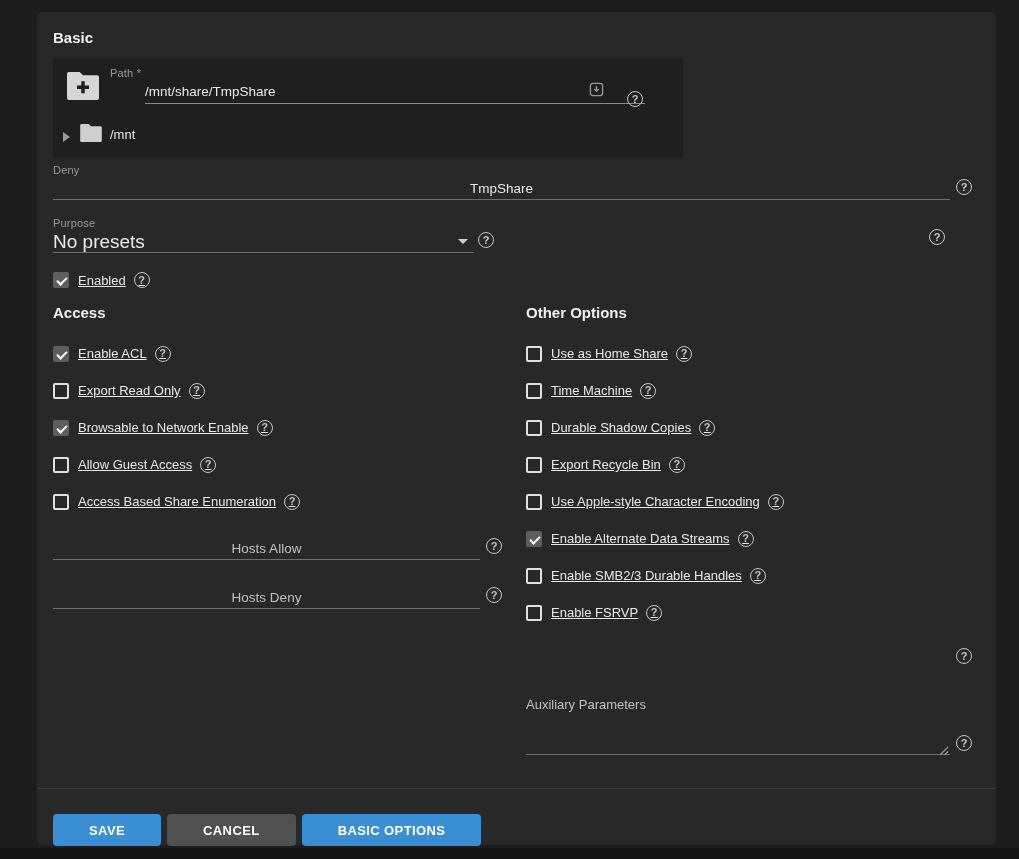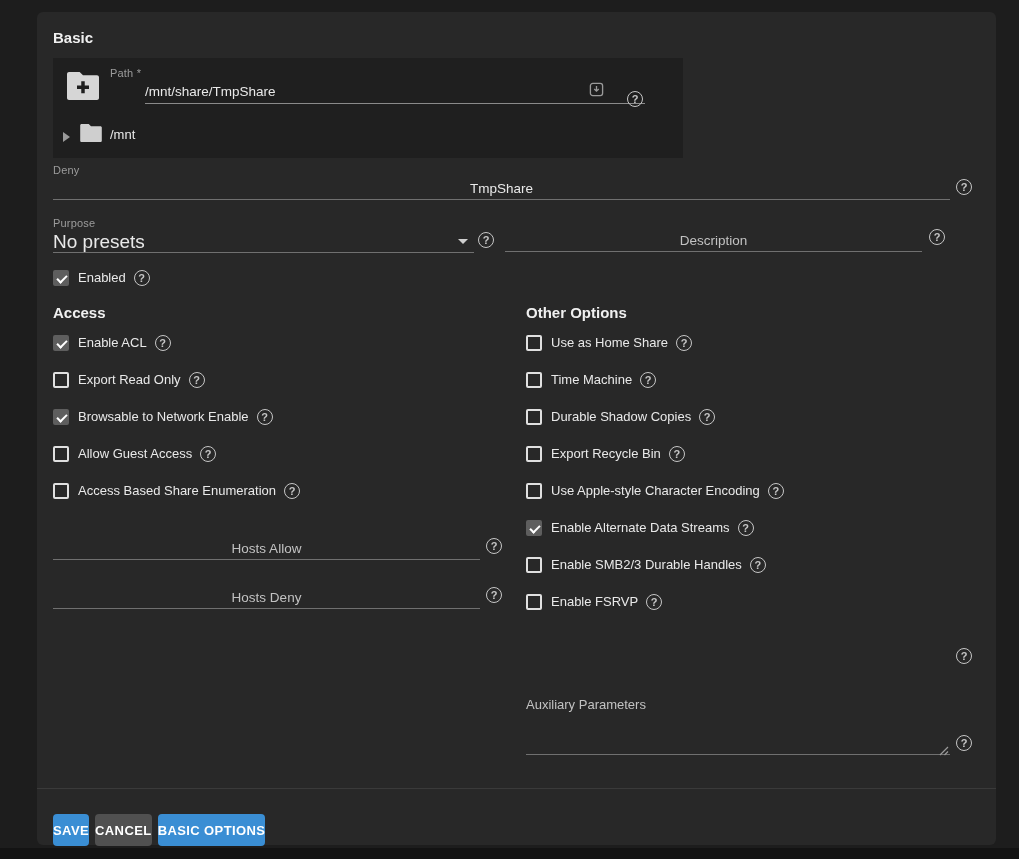--- a/index.html
+++ b/index.html
@@ -58,21 +58,21 @@
   .pd-row{position:absolute;left:16px;top:205px;width:927px;height:40px;}
   .purpose-field{position:absolute;left:0;top:0;width:445px;height:40px;cursor:pointer;}
   .purpose-field .small-label{position:absolute;left:0;top:0;}
   .purpose-value{position:absolute;left:0;top:14px;width:421px;height:22px;font-size:19px;color:var(--text-white);border-bottom:1px solid var(--underline);}
   .select-arrow{position:absolute;left:405px;top:22px;width:0;height:0;border-left:5px solid transparent;border-right:5px solid transparent;border-top:5px solid #cfcfcf;}
   .purpose-field .help{position:absolute;left:425px;top:15px;}
   .desc-field{position:absolute;left:452px;top:0;width:440px;height:40px;}
   .desc-field .u-input{position:absolute;left:0;top:13px;width:417px;}
   .desc-field .help{position:absolute;right:0;top:12px;}
   
-  .cb-row{display:flex;height:37px;}
+  .cb-row{display:flex;align-items:center;height:37px;text-decoration:underline;}
   .cb{position:relative;width:16px;height:16px;border:2px solid var(--cb-border);border-radius:2px;margin-right:9px;cursor:pointer;flex:none;}
   .cb.checked{background:var(--cb-fill);border-color:var(--cb-fill);}
   .cb.checked::after{
     content:"";position:absolute;left:2px;top:3px;width:8px;height:4px;
     border-left:2px solid #fff;border-bottom:2px solid #fff;transform:rotate(-45deg);
   }
   .cb-label{font-size:13px;color:var(--text-white);margin-right:8px;}
   .enabled-row{position:absolute;left:16px;top:258px;height:20px;}
   .enabled-row.cb-row{height:20px;}
   #title-access{left:16px;top:292px;}
@@ -95,21 +95,21 @@
     background:transparent;border:none;border-bottom:1px solid var(--underline);
     color:var(--text-white);font-family:inherit;font-size:13px;outline:none;
   }
   .resize-handle{position:absolute;left:411px;top:45px;cursor:nwse-resize;}
   .aux-group .help{position:absolute;left:430px;top:38px;}
   
   .footer{position:absolute;left:0;top:776px;width:959px;height:57px;border-top:1px solid #3a3a3a;}
   .btn-row{position:absolute;left:16px;top:25px;display:flex;gap:6px;}
   .btn{
     height:32px;border:none;border-radius:4px;color:#fff;font-weight:bold;
-    font-size:13px;font-family:inherit;letter-spacing:.4px;padding:0 0;cursor:pointer;
+    font-size:13px;font-family:inherit;letter-spacing:.4px;padding:0 36px;cursor:pointer;
   }
   .btn-blue{background:var(--accent-blue);}
   .btn-gray{background:var(--cancel-gray);}
 </style>
 </head>
 <body>
 
 <div class="card">
 
   <div class="section-title" id="title-basic">Basic</div>
@@ -146,21 +146,20 @@
   </div>
 
   <div class="pd-row">
     <div class="purpose-field">
       <span class="small-label">Purpose</span>
       <div class="purpose-value">No presets</div>
       <span class="select-arrow"></span>
       <span class="help">?</span>
     </div>
     <div class="desc-field">
-      <input class="u-input" placeholder="Description" style="">
       <span class="help">?</span>
     </div>
   </div>
 
   <div class="cb-row enabled-row">
     <span class="cb checked"></span>
     <span class="cb-label">Enabled</span>
     <span class="help">?</span>
   </div>
 

